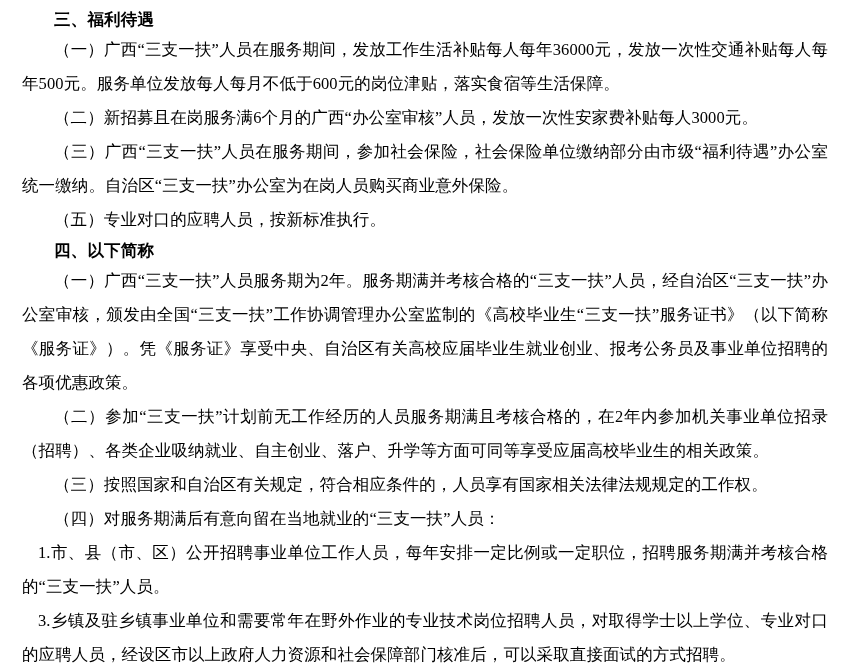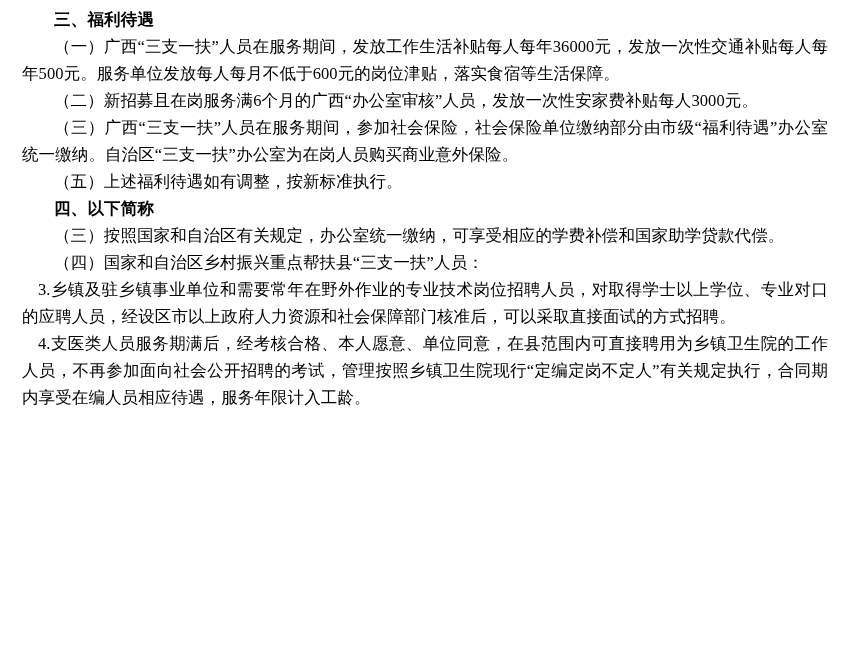--- a/index.html
+++ b/index.html
@@ -25,44 +25,47 @@
     font-family: "Liberation Sans", "DejaVu Sans", sans-serif;
     font-weight: bold;
     font-size: 16.5px;
     line-height: 27px;
     margin: 0 0 0 0;
     text-indent: 32px;
     letter-spacing: 0.2px;
   }
   .para {
     font-size: 16.5px;
-    line-height: 27px;
+    line-height: 34px;
     margin: 0;
     text-align: justify;
     text-justify: inter-ideograph;
     text-indent: 32px;
     letter-spacing: 0.1px;
   }
   .para.indent-sub {
     text-indent: 16px;
   }
 </style>
 </head>
 <body>
 
 <div class="page">
 
   <h2 class="heading">三、福利待遇</h2>
 
   <p class="para">（一）广西“三支一扶”人员在服务期间，发放工作生活补贴每人每年36000元，发放一次性交通补贴每人每年500元。服务单位发放每人每月不低于600元的岗位津贴，落实食宿等生活保障。</p>
   <p class="para">（二）新招募且在岗服务满6个月的广西“办公室审核”人员，发放一次性安家费补贴每人3000元。</p>
   <p class="para">（三）广西“三支一扶”人员在服务期间，参加社会保险，社会保险单位缴纳部分由市级“福利待遇”办公室统一缴纳。自治区“三支一扶”办公室为在岗人员购买商业意外保险。</p>
-  <p class="para">（五）上述福利待遇如有调整，按新标准执行。</p>
+  <p class="para">（五）专业对口的应聘人员，按新标准执行。</p>
 
   <h2 class="heading">四、以下简称</h2>
 
-  <p class="para">（三）按照国家和自治区有关规定，办公室统一缴纳，可享受相应的学费补偿和国家助学贷款代偿。</p>
-  <p class="para">（四）国家和自治区乡村振兴重点帮扶县“三支一扶”人员：</p>
+  <p class="para">（一）广西“三支一扶”人员服务期为2年。服务期满并考核合格的“三支一扶”人员，经自治区“三支一扶”办公室审核，颁发由全国“三支一扶”工作协调管理办公室监制的《高校毕业生“三支一扶”服务证书》（以下简称《服务证》）。凭《服务证》享受中央、自治区有关高校应届毕业生就业创业、报考公务员及事业单位招聘的各项优惠政策。</p>
+  <p class="para">（二）参加“三支一扶”计划前无工作经历的人员服务期满且考核合格的，在2年内参加机关事业单位招录（招聘）、各类企业吸纳就业、自主创业、落户、升学等方面可同等享受应届高校毕业生的相关政策。</p>
+  <p class="para">（三）按照国家和自治区有关规定，符合相应条件的，人员享有国家相关法律法规规定的工作权。</p>
+  <p class="para">（四）对服务期满后有意向留在当地就业的“三支一扶”人员：</p>
 
+  <p class="para indent-sub">1.市、县（市、区）公开招聘事业单位工作人员，每年安排一定比例或一定职位，招聘服务期满并考核合格的“三支一扶”人员。</p>
   <p class="para indent-sub">3.乡镇及驻乡镇事业单位和需要常年在野外作业的专业技术岗位招聘人员，对取得学士以上学位、专业对口的应聘人员，经设区市以上政府人力资源和社会保障部门核准后，可以采取直接面试的方式招聘。</p>
   <p class="para indent-sub">4.支医类人员服务期满后，经考核合格、本人愿意、单位同意，在县范围内可直接聘用为乡镇卫生院的工作人员，不再参加面向社会公开招聘的考试，管理按照乡镇卫生院现行“定编定岗不定人”有关规定执行，合同期内享受在编人员相应待遇，服务年限计入工龄。</p>
 
 </div>
 
 </body></html>

